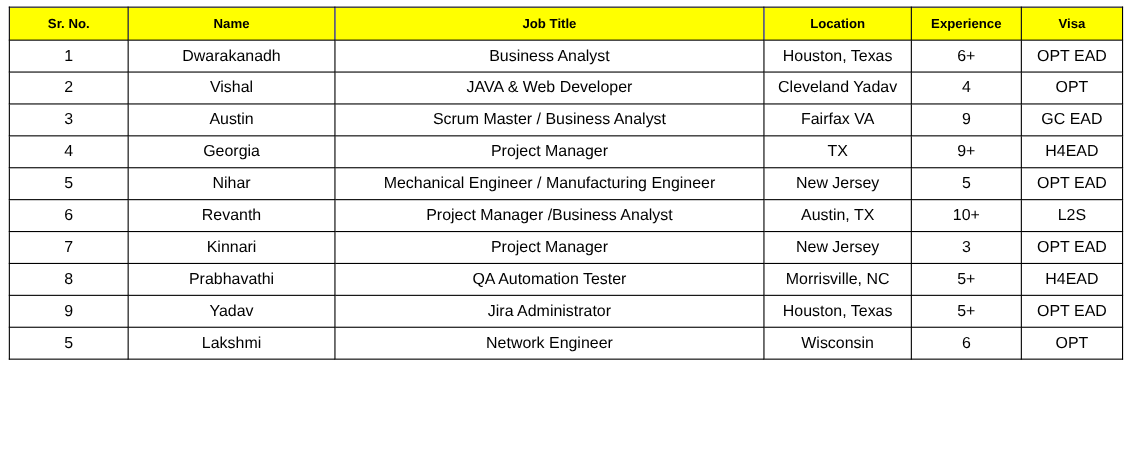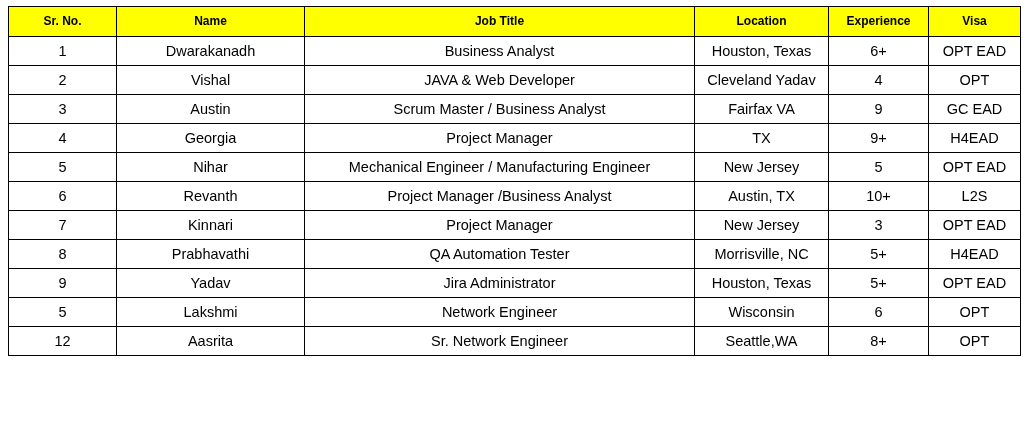--- a/index.html
+++ b/index.html
@@ -151,23 +151,15 @@
           <td>OPT EAD</td>
         </tr>
         <tr>
           <td>5</td>
           <td>Lakshmi</td>
           <td>Network Engineer</td>
           <td>Wisconsin</td>
           <td>6</td>
           <td>OPT</td>
         </tr>
-        <tr>
-          <td>12</td>
-          <td>Aasrita</td>
-          <td>Sr. Network Engineer</td>
-          <td>Seattle,WA</td>
-          <td>8+</td>
-          <td>OPT</td>
-        </tr>
       </tbody>
   </table>
 </div>
 
 </body></html>

